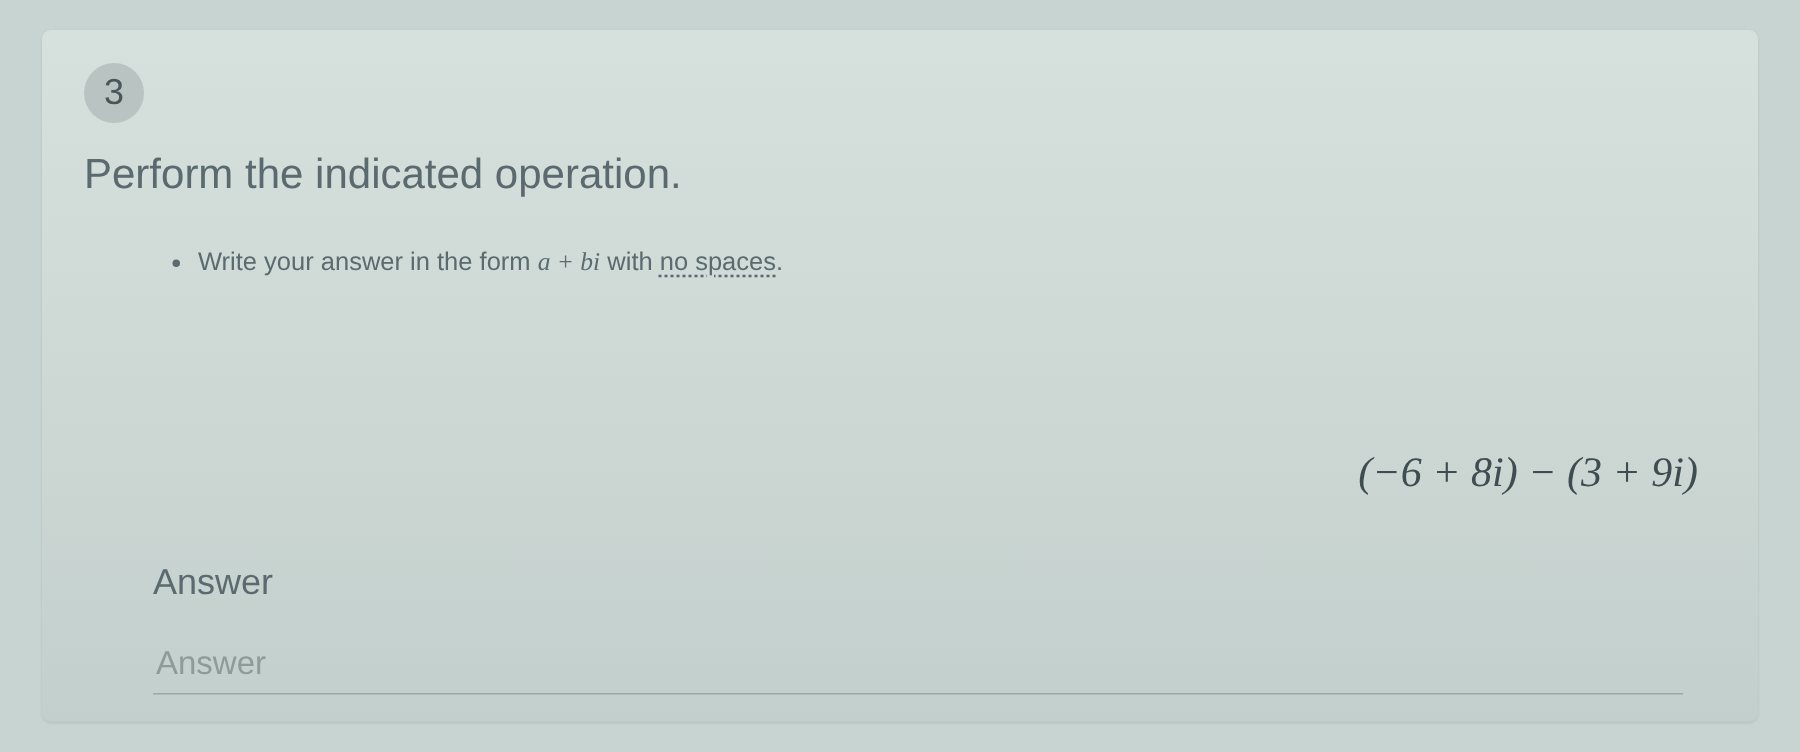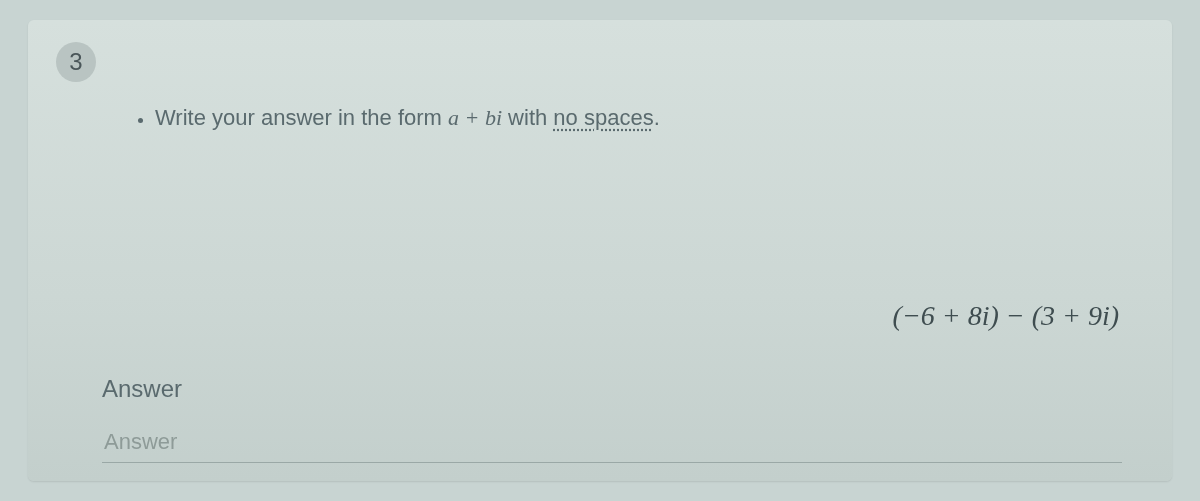--- a/index.html
+++ b/index.html
@@ -34,38 +34,38 @@
     margin-bottom: 18px;
   }
   .prompt {
     font-size: 28px;
     color: #5a6a6e;
     margin-bottom: 28px;
     font-weight: 400;
   }
   ul.outer {
     list-style: disc;
-    margin-left: 99px;
-    font-size: 22px;
+    margin-left: 76px;
+    font-size: 17px;
     color: #5a6a6e;
     line-height: 1.6;
   }
   ul.outer li::marker { color: #5a6a6e; font-size: 18px; }
   ul.inner {
     list-style: circle;
     margin-left: 44px;
   }
   .ital { font-style: italic; font-family: "Times New Roman", serif; }
   .nospaces {
     text-decoration: underline dotted;
     text-underline-offset: 4px;
   }
   .expression {
     position: absolute;
-    right: 53px;
+    right: 40px;
     top: 280px;
     font-family: "Times New Roman", serif;
     font-size: 28px;
     color: #3f4d50;
   }
   .answer-label {
     position: absolute;
     left: 74px;
     bottom: 78px;
     font-size: 24px;
@@ -89,20 +89,21 @@
 </style>
 </head>
 <body>
 
 <div class="card">
 
   <div class="qnum">
     <span>3</span>
   </div>
 
+  <div class="prompt">Perform the indicated operation.</div>
 
   <ul class="outer">
     <li>
       <span>Write your answer in the form </span><span class="ital">a + bi</span><span> with </span><span class="nospaces">no spaces</span><span>.</span>
     </li>
   </ul>
 
   <div class="expression">
     <span class="ital">(−6 + 8i) − (3 + 9i)</span>
   </div>

